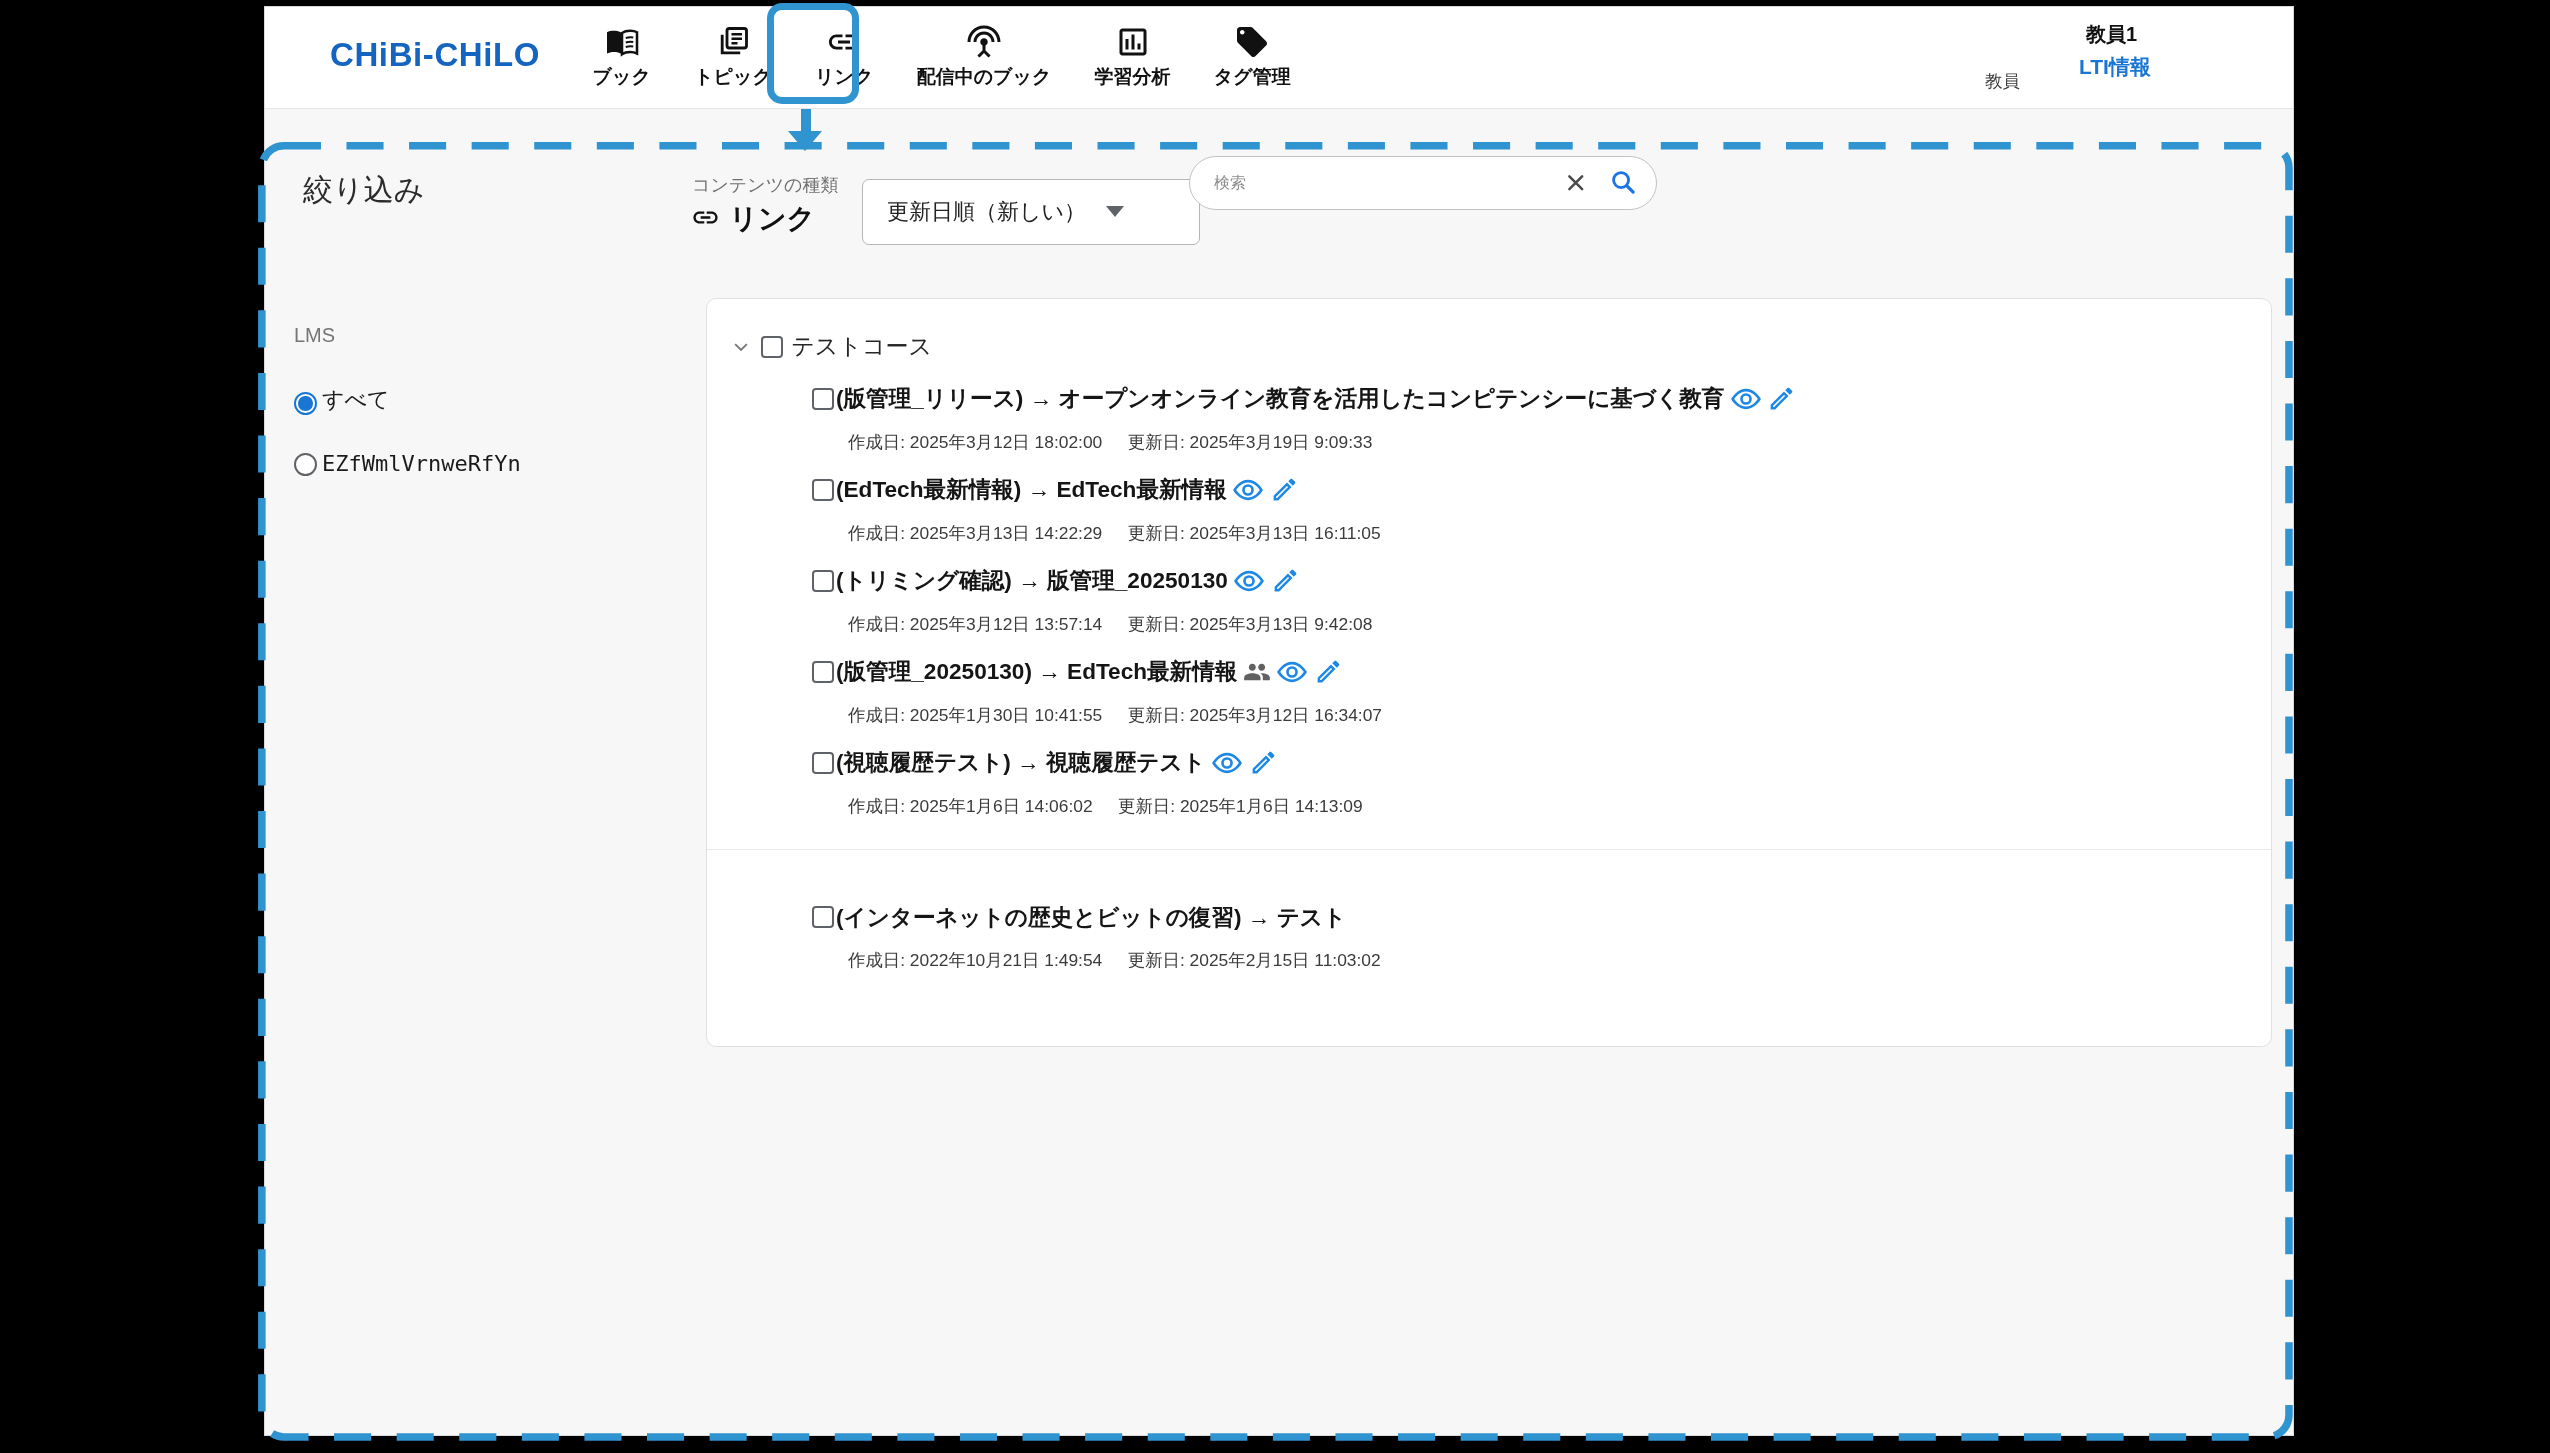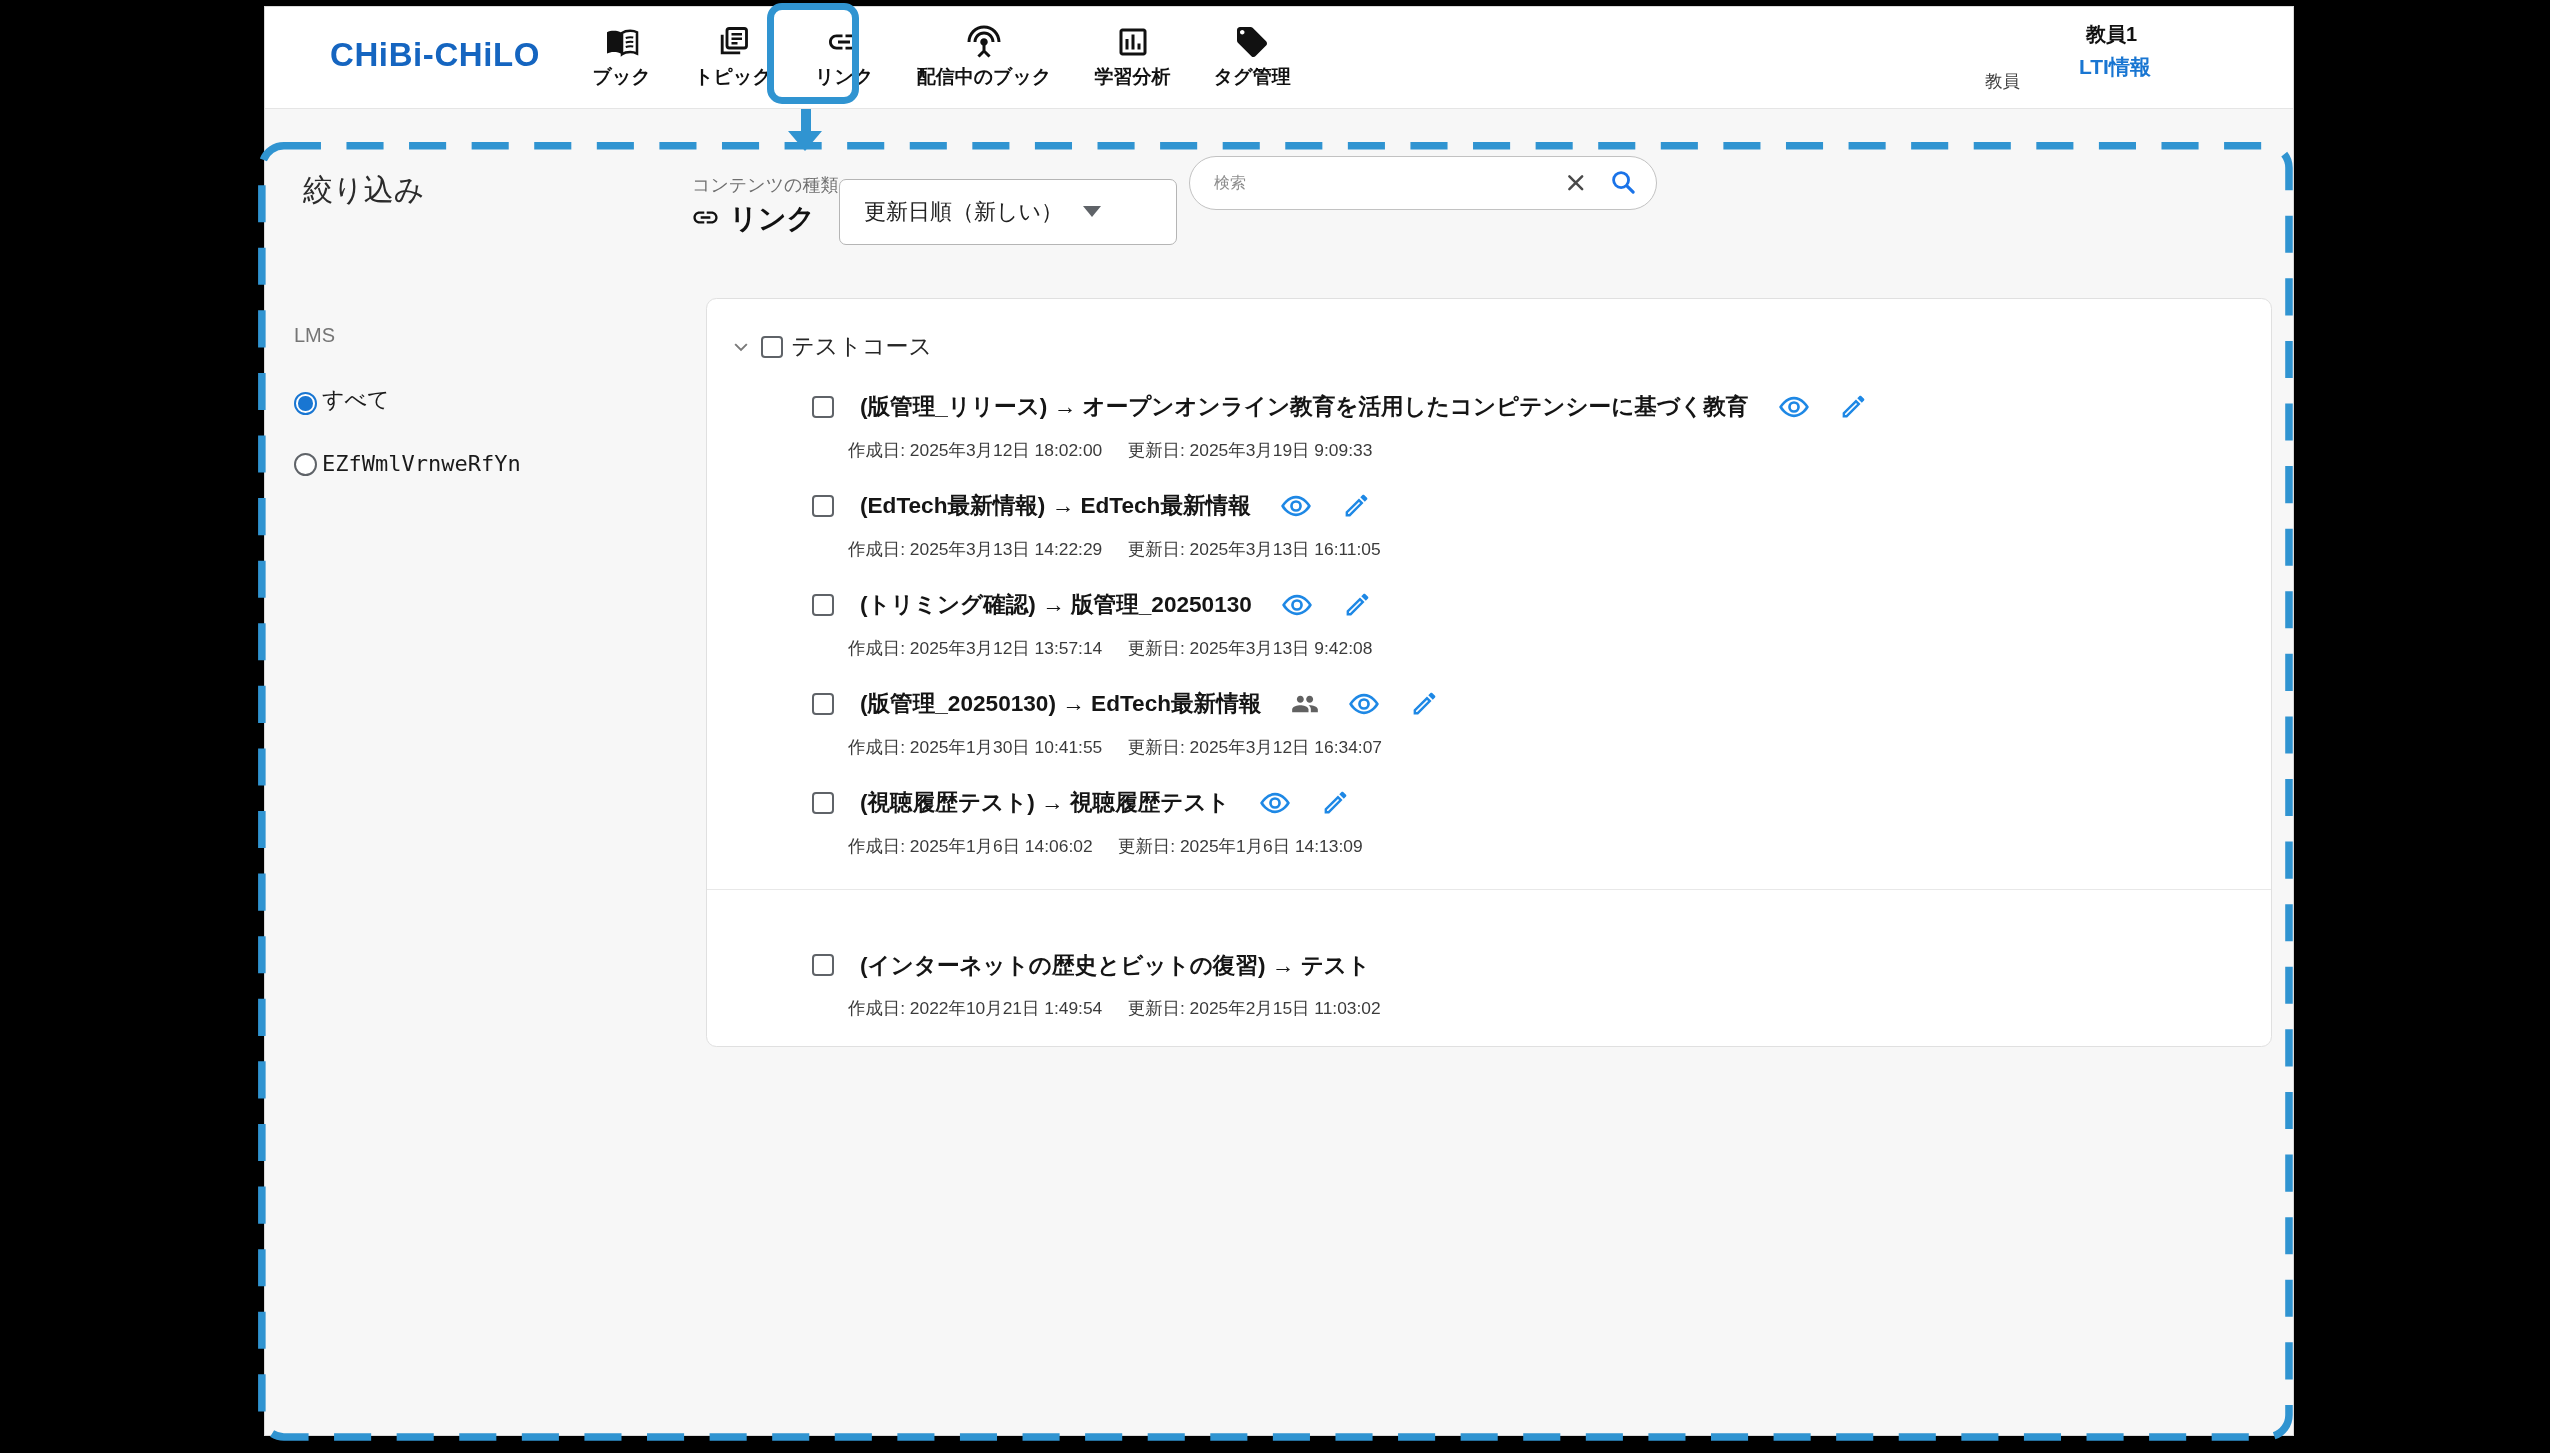--- a/index.html
+++ b/index.html
@@ -33,21 +33,21 @@
   .radio{width:23px;height:23px;border:2.3px solid #5f6368;border-radius:50%;background:#fff;
          box-sizing:border-box;position:relative;flex:none;}
   .radio.checked{border-color:#1976d2;}
   .radio.checked::after{content:"";position:absolute;inset:2.3px;border-radius:50%;background:#1976d2;}
   .radio-label{font-size:22px;color:#1b1b1b;white-space:nowrap;}
   .radio-label.mono{font-family:"DejaVu Sans Mono","Liberation Mono",monospace;}
   .ct-label{position:absolute;left:427px;top:65px;font-size:18px;color:#6f6f6f;}
   .ct-value{position:absolute;left:426px;top:92px;display:flex;align-items:center;gap:9.3px;}
   .ct-value svg{width:29px;height:29px;}
   .ct-text{font-size:28px;font-weight:700;color:#111;}
-  .sort-select{position:absolute;left:574px;top:71px;width:338px;height:66px;background:#fff;
+  .sort-select{position:absolute;left:597px;top:71px;width:338px;height:66px;background:#fff;
                border:1.2px solid #b5b5b5;border-radius:7px;box-sizing:border-box;display:flex;
                align-items:center;cursor:pointer;}
   .sort-text{font-size:22px;color:#222;margin-left:24px;white-space:nowrap;}
   .caret{width:0;height:0;border-left:9.3px solid transparent;border-right:9.3px solid transparent;
          border-top:11px solid #5f6368;margin-left:20px;}
   .search-box{position:absolute;left:924px;top:48px;width:468px;height:54px;background:#fff;
               border:1.2px solid #c2c2c2;border-radius:27px;box-sizing:border-box;display:flex;align-items:center;}
   .search-input{flex:1;border:none;outline:none;background:transparent;font-size:16px;color:#222;
                 margin-left:22px;font-family:inherit;min-width:0;}
   .search-input::placeholder{color:#8d8d8d;}
@@ -60,21 +60,21 @@
   
   .card{position:absolute;left:441px;top:190px;width:1566px;height:749px;background:#fff;
         border:1.2px solid #e0e0e0;border-radius:10.4px;box-sizing:border-box;overflow:hidden;}
   .course{padding-top:32px;}
   .course-header{display:flex;align-items:center;gap:6px;margin-left:20px;height:32px;}
   .chev svg{width:28px;height:28px;display:block;}
   .cb{width:22px;height:22px;border:2.3px solid #5f6368;border-radius:4px;background:#fff;
       box-sizing:border-box;flex:none;cursor:pointer;}
   .course-title{font-size:23px;font-weight:500;color:#262626;margin-left:2.3px;}
   .item{margin-left:105px;}
-  .item-title-row{display:flex;align-items:center;gap:26px;margin-top:28px;}
+  .item-title-row{display:flex;align-items:center;gap:2px;margin-top:20px;}
   .item-title{font-size:22.6px;font-weight:700;color:#151515;white-space:nowrap;}
   .item-title-row .ic{display:flex;align-items:center;margin-left:3.5px;cursor:pointer;}
   .ic.eye svg{width:32px;height:32px;}
   .ic.pen svg{width:29px;height:29px;}
   .ic.ppl{cursor:default;}
   .ic.ppl svg{width:28px;height:28px;}
   .item-dates{display:flex;gap:25.5px;margin:15px 0 2.3px 36px;}
   .date{font-size:17.4px;font-weight:500;color:#3b3b3b;white-space:nowrap;}
   .course-divider{border-top:1.2px solid #e8e8e8;margin-top:31px;}
 </style>

